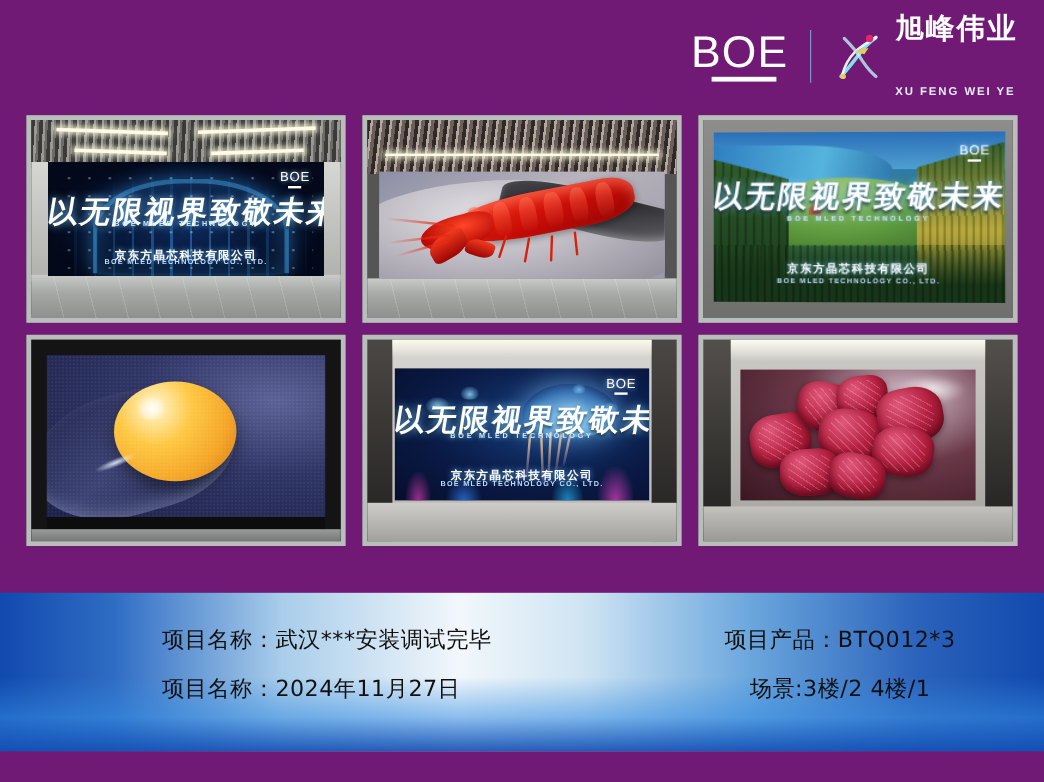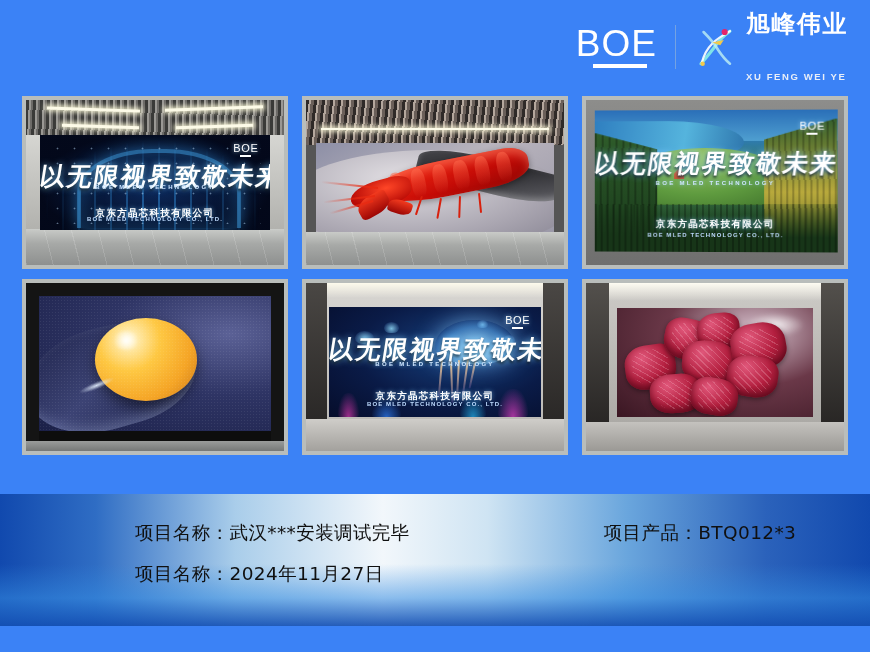--- a/index.html
+++ b/index.html
@@ -15,21 +15,21 @@
     font-family: "Liberation Sans", "DejaVu Sans", sans-serif;
     position: relative;
   }
 
   
   #poster {
     position: absolute;
     inset: 0;
     width: 870px;
     height: 652px;
-    background: #3b82f6;
+    background: #701a75;
     overflow: hidden;
   }
 
   
   #logo-bar {
     position: absolute;
     top: 18px;
     right: 22px;
     height: 58px;
     display: flex;
@@ -688,16 +688,17 @@
       </div>
     </div>
 
   </div>
 
   <div id="info-band">
     <div id="info-grid">
       <div class="info-cell col-left">项目名称：武汉***安装调试完毕</div>
       <div class="info-cell col-right">项目产品：BTQ012*3</div>
       <div class="info-cell col-left">项目名称：2024年11月27日</div>
+      <div class="info-cell col-right">场景:3楼/2  4楼/1</div>
     </div>
   </div>
 
 </div>
 
 </body></html>

